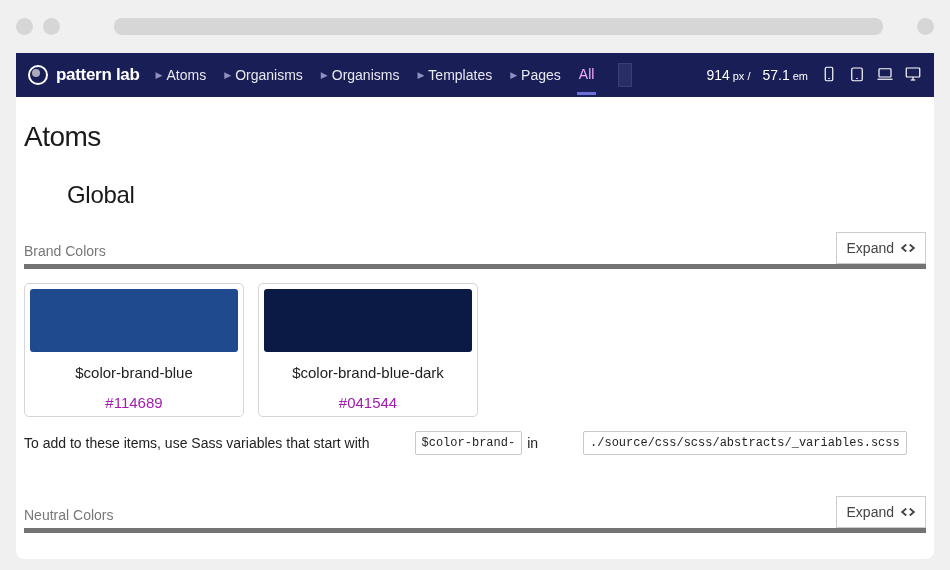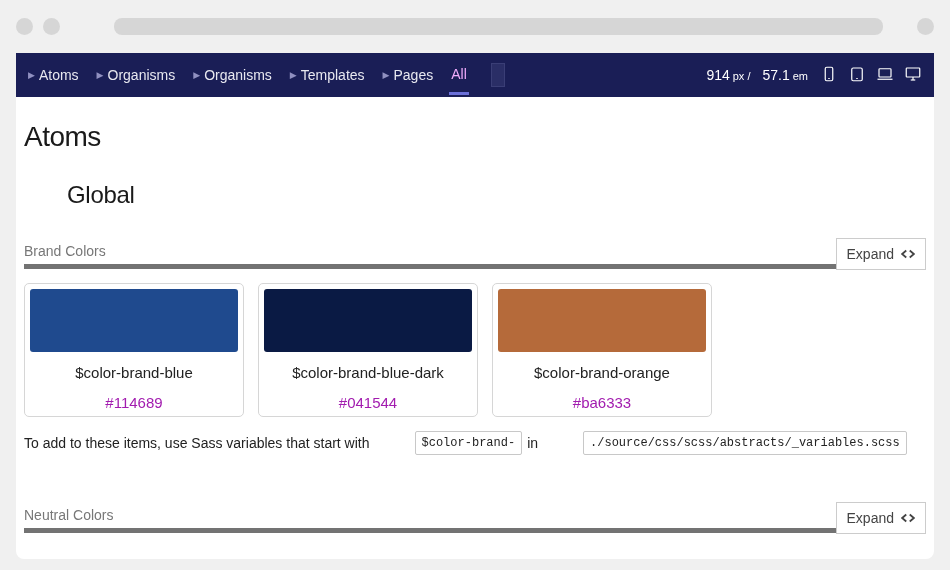--- a/index.html
+++ b/index.html
@@ -182,21 +182,21 @@
       border: 1px solid #ccc;
       background: #fff;
       padding: 7px 10px;
       font-size: 14px;
       color: #444;
       display: flex;
       align-items: center;
       gap: 7px;
       cursor: pointer;
       position: relative;
-      top: 7px;
+      top: 1px;
     }
     .expand-btn svg {
       width: 14px;
       height: 12px;
       fill: #444;
     }
     .swatches {
       display: flex;
       gap: 14px;
       margin-bottom: 14px;
@@ -246,20 +246,24 @@
 <body>
 
 <div class="browser-chrome">
   <div class="chrome-dot"></div>
   <div class="chrome-dot"></div>
   <div class="chrome-urlbar"></div>
   <div class="chrome-dot"></div>
 </div>
 
 <div class="app-header">
+  <div class="logo-wrap">
+    <div class="logo-circle"></div>
+    <span class="logo-text">pattern lab</span>
+  </div>
   <div class="nav-items">
     <div class="nav-item">
       <span class="caret">▶</span>
       <span>Atoms</span>
     </div>
     <div class="nav-item">
       <span class="caret">▶</span>
       <span>Organisms</span>
     </div>
     <div class="nav-item">
@@ -334,25 +338,20 @@
     <div class="swatch">
       <div class="swatch-color" style="background:#1f4a8e"></div>
       <div class="swatch-var">$color-brand-blue</div>
       <div class="swatch-hex">#114689</div>
     </div>
     <div class="swatch">
       <div class="swatch-color" style="background:#0a1a44"></div>
       <div class="swatch-var">$color-brand-blue-dark</div>
       <div class="swatch-hex">#041544</div>
     </div>
-    <div class="swatch">
-      <div class="swatch-color" style="background:#b56a3a"></div>
-      <div class="swatch-var">$color-brand-orange</div>
-      <div class="swatch-hex">#ba6333</div>
-    </div>
   </div>
 
   <div class="instruction">
     <span>To add to these items, use Sass variables that start with</span>
     <span class="code-span">$color-brand-</span>
     <span>in</span>
     <span class="code-span">./source/css/scss/abstracts/_variables.scss</span>
   </div>
 
   <div class="section">

